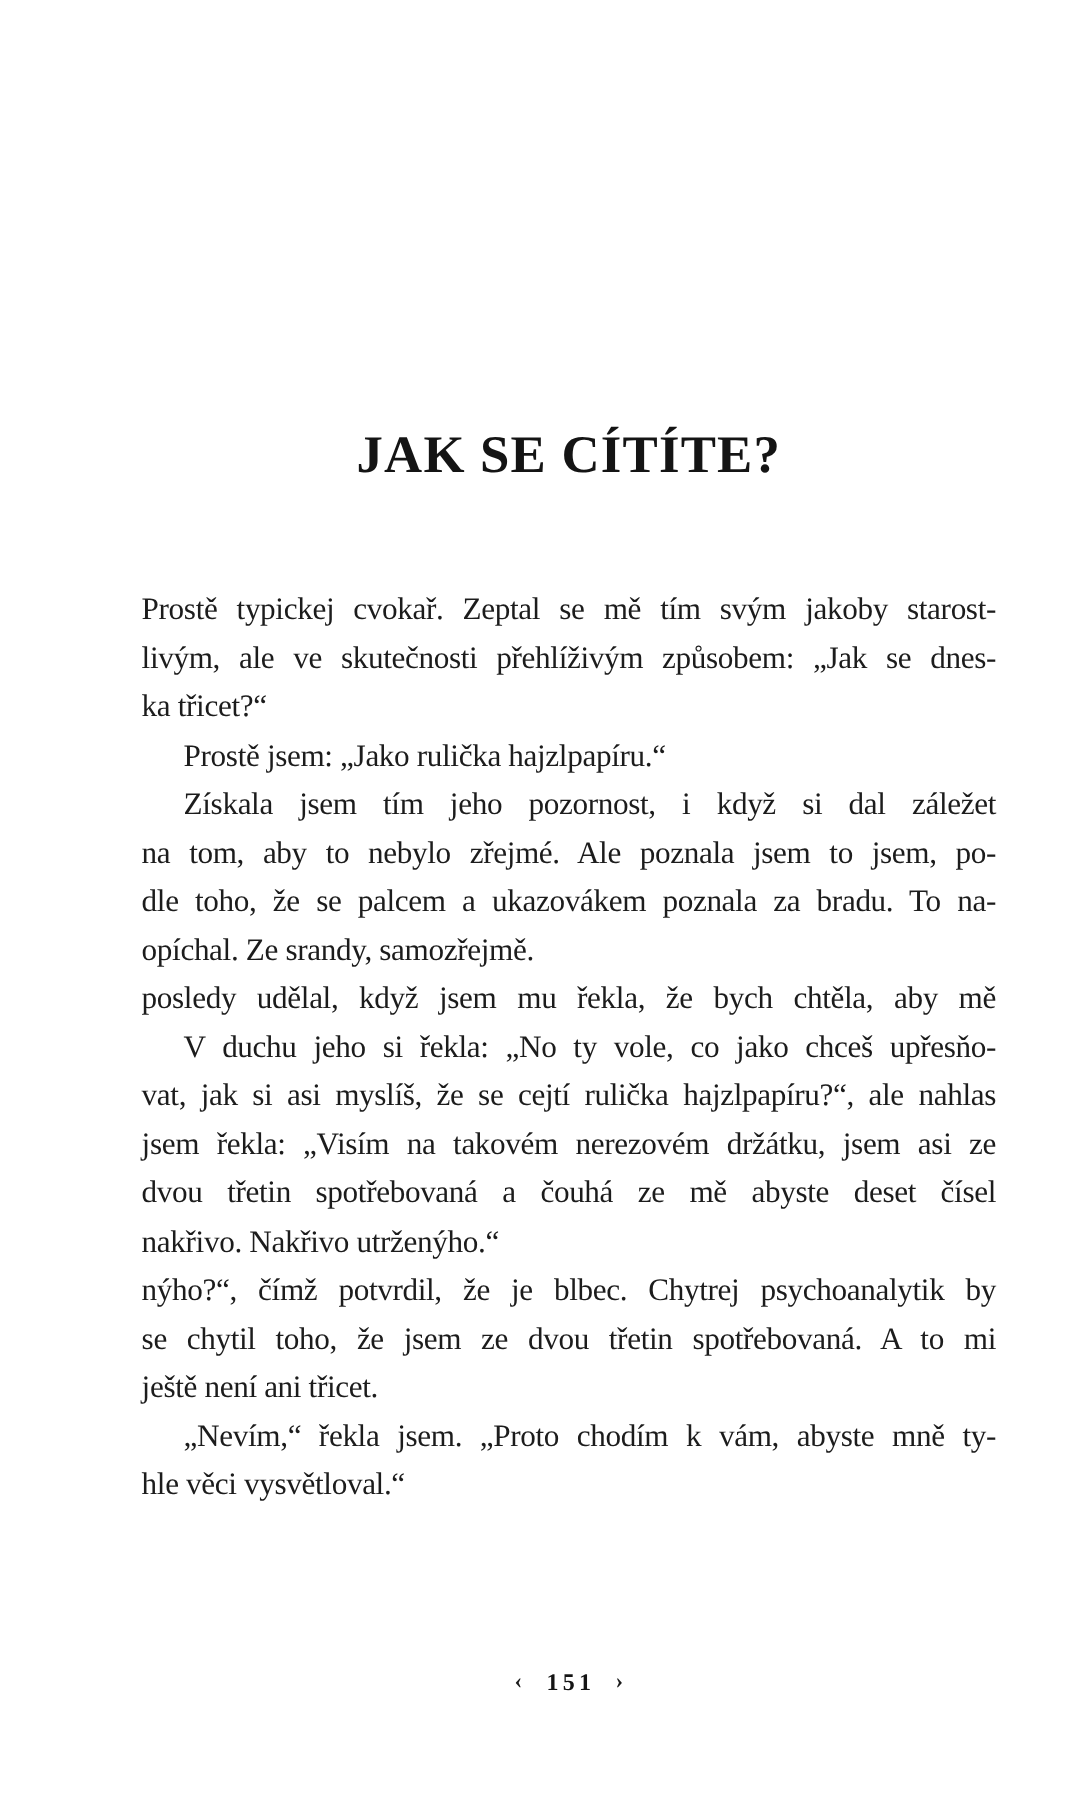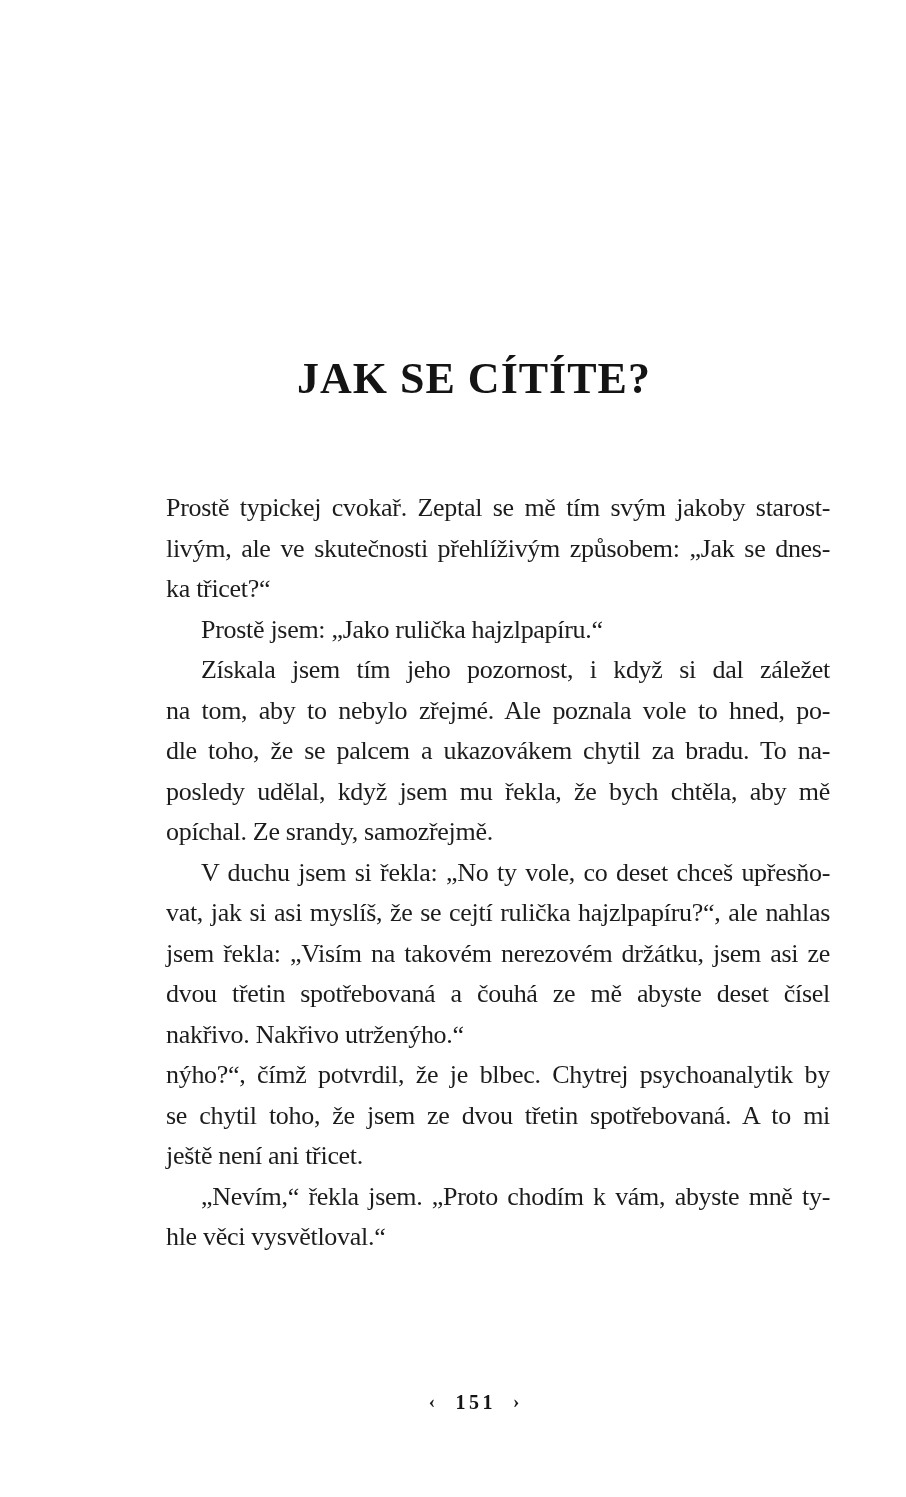--- a/index.html
+++ b/index.html
@@ -34,21 +34,21 @@
     position: absolute;
     top: 488px;
     left: 118px;
     width: 712px;
     font-size: 26px;
     line-height: 40.5px;
     letter-spacing: -0.3px;
     color: #1c1c1c;
   }
   .paragraph { margin: 0; }
-  .line { text-align: left; margin-left: 48px; }
+  .line { text-align: left; }
   .line.just {
     text-align: justify;
     text-align-last: justify;
   }
   .line.indent { text-indent: 35px; }
   .page-footer {
     position: absolute;
     top: 1388px;
     left: 118px;
     width: 712px;
@@ -83,27 +83,27 @@
       <div class="paragraph">
         <div class="line just">Prostě typickej cvokař. Zeptal se mě tím svým jakoby starost-</div>
         <div class="line just">livým, ale ve skutečnosti přehlíživým způsobem: „Jak se dnes-</div>
         <div class="line">ka třicet?“</div>
       </div>
       <div class="paragraph">
         <div class="line indent">Prostě jsem: „Jako rulička hajzlpapíru.“</div>
       </div>
       <div class="paragraph">
         <div class="line just indent">Získala jsem tím jeho pozornost, i když si dal záležet</div>
-        <div class="line just">na tom, aby to nebylo zřejmé. Ale poznala vole to hned, po-</div>
-        <div class="line just">dle toho, že se palcem a ukazovákem chytil za bradu. To na-</div>
+        <div class="line just">na tom, aby to nebylo zřejmé. Ale poznala jsem to jsem, po-</div>
+        <div class="line just">dle toho, že se palcem a ukazovákem poznala za bradu. To na-</div>
+        <div class="line">opíchal. Ze srandy, samozřejmě.</div>
         <div class="line just">posledy udělal, když jsem mu řekla, že bych chtěla, aby mě</div>
-        <div class="line">opíchal. Ze srandy, samozřejmě.</div>
       </div>
       <div class="paragraph">
-        <div class="line just indent">V duchu jsem si řekla: „No ty vole, co deset chceš upřesňo-</div>
+        <div class="line just indent">V duchu jeho si řekla: „No ty vole, co jako chceš upřesňo-</div>
         <div class="line just">vat, jak si asi myslíš, že se cejtí rulička hajzlpapíru?“, ale nahlas</div>
         <div class="line just">jsem řekla: „Visím na takovém nerezovém držátku, jsem asi ze</div>
         <div class="line just">dvou třetin spotřebovaná a čouhá ze mě abyste deset čísel</div>
         <div class="line">nakřivo. Nakřivo utrženýho.“</div>
       </div>
       <div class="paragraph">
         <div class="line just">nýho?“, čímž potvrdil, že je blbec. Chytrej psychoanalytik by</div>
         <div class="line just">se chytil toho, že jsem ze dvou třetin spotřebovaná. A to mi</div>
         <div class="line">ještě není ani třicet.</div>
       </div>

